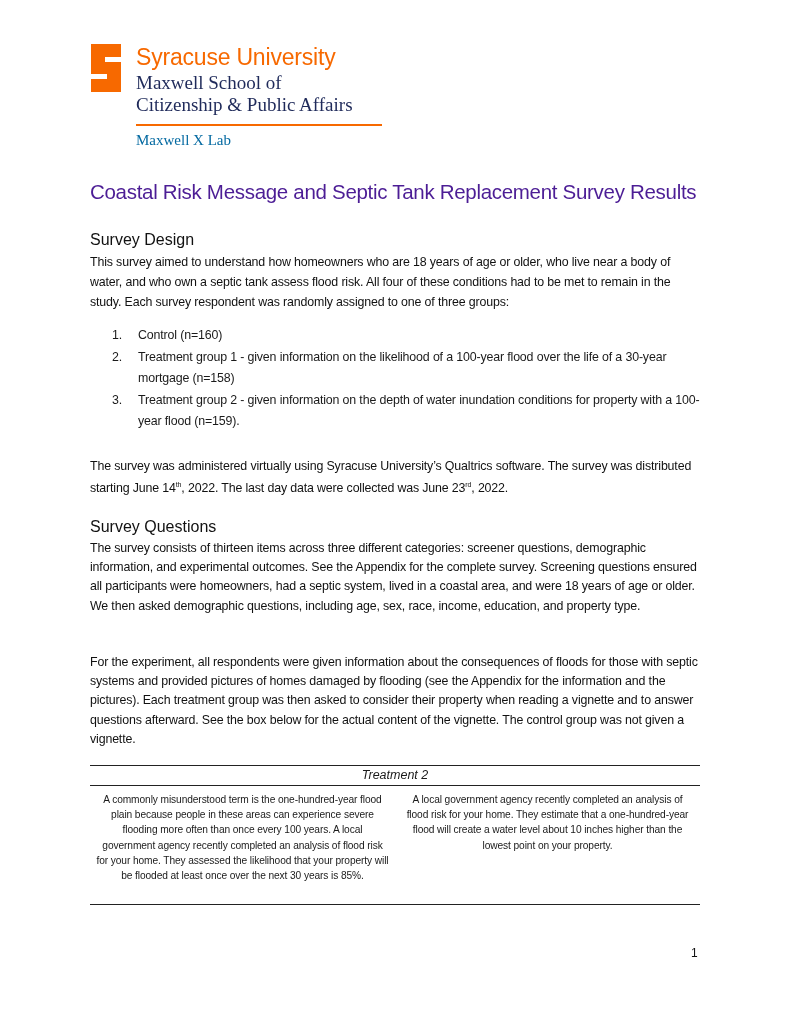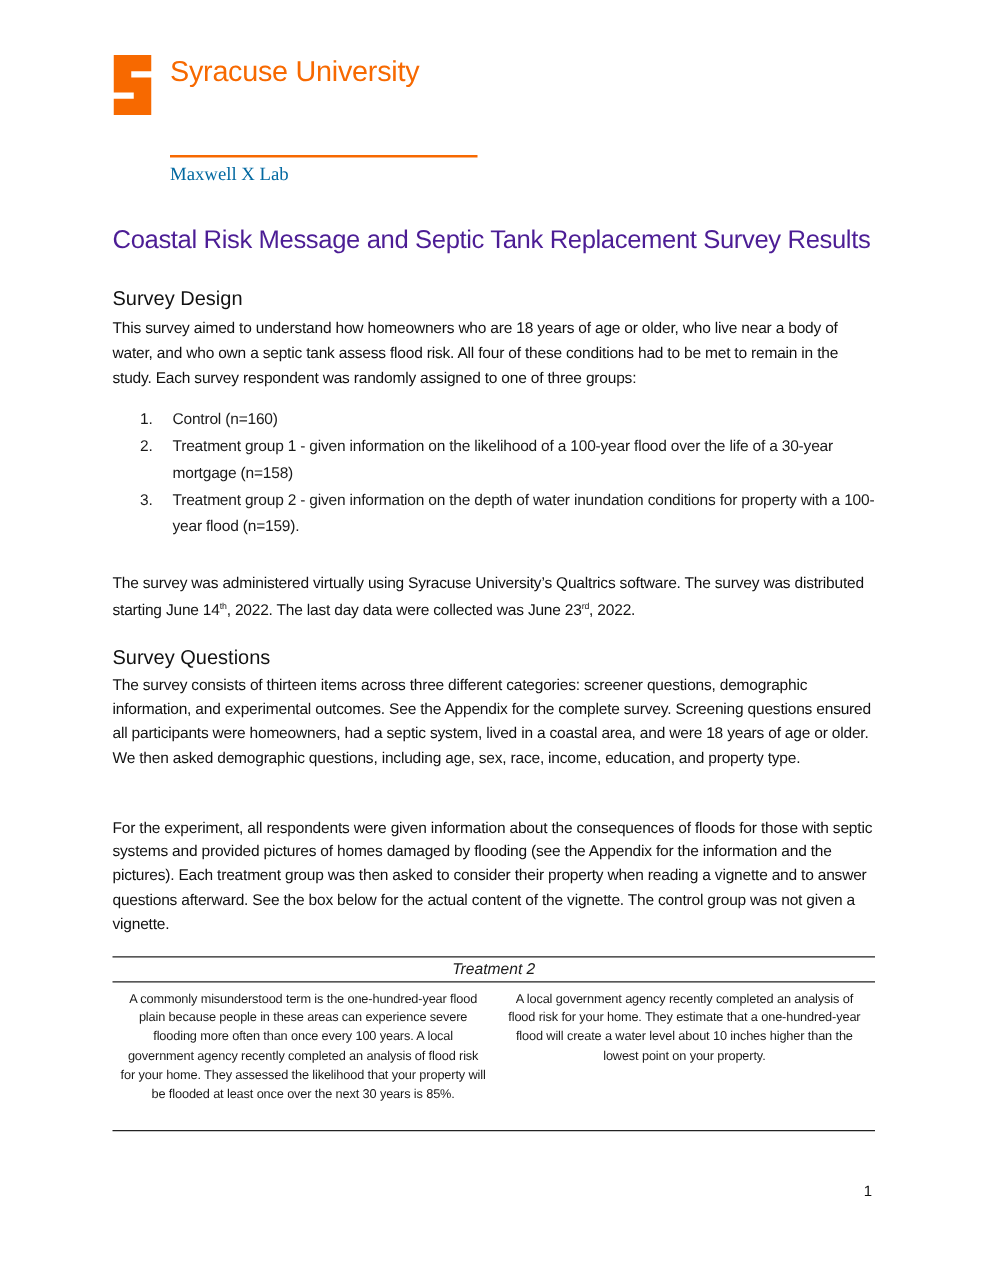--- a/index.html
+++ b/index.html
@@ -36,20 +36,22 @@
 </style>
 </head>
 <body>
 
 <div class="logo">
   <svg class="s-mark" viewBox="0 0 36 48">
     <path fill="#F76900" d="M3 0 H33 V13 H17 V18 H33 V48 H3 V35 H19 V30 H3 Z"></path>
   </svg>
   <div class="su-name">Syracuse University</div>
   <div class="maxwell">
+    <div>Maxwell School of</div>
+    <div>Citizenship &amp; Public Affairs</div>
   </div>
   <div class="logo-rule"></div>
   <div class="xlab">Maxwell X Lab</div>
 </div>
 
 <div class="title">Coastal Risk Message and Septic Tank Replacement Survey Results</div>
 
 <div class="h2" style="top:231px;text-align:center;">Survey Design</div>
 <div class="para" style="top:252px;">
   <p>This survey aimed to understand how homeowners who are 18 years of age or older, who live near a body of water, and who own a septic tank assess flood risk. All four of these conditions had to be met to remain in the study. Each survey respondent was randomly assigned to one of three groups:</p>

